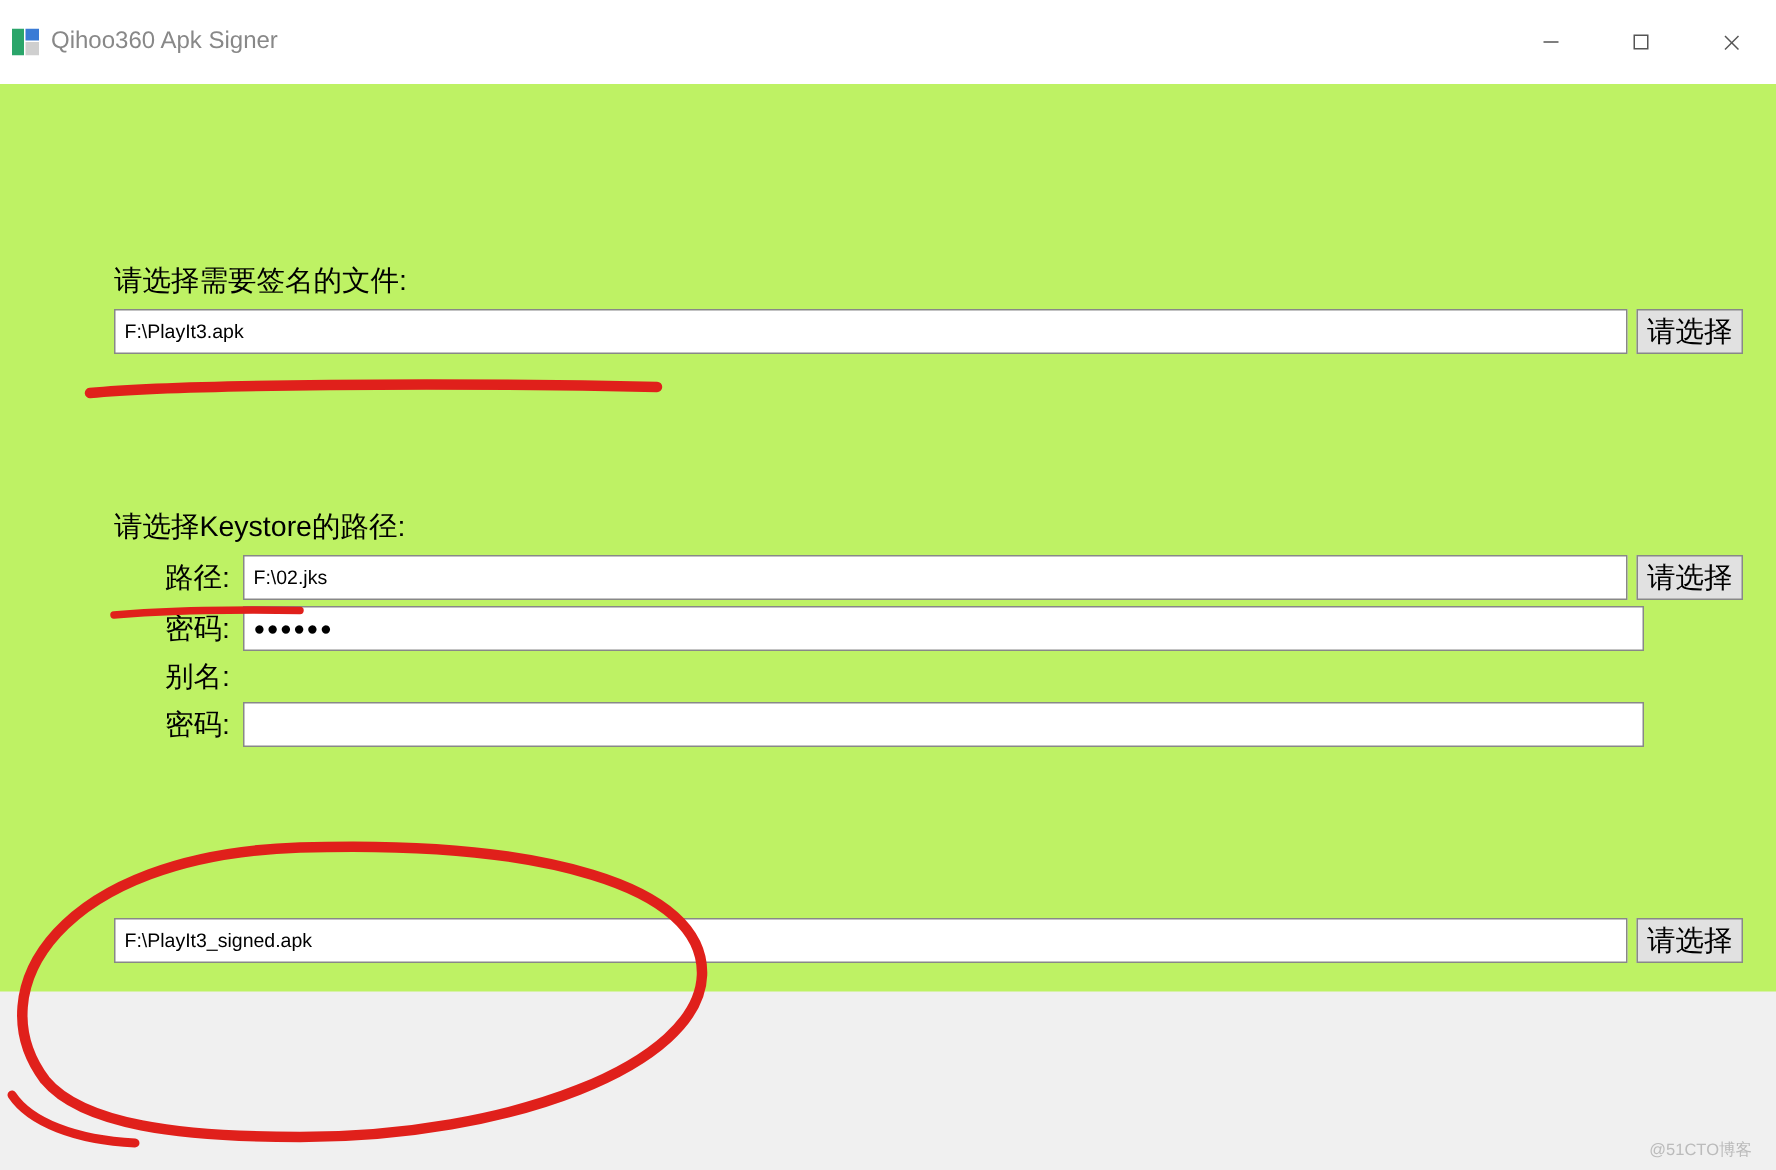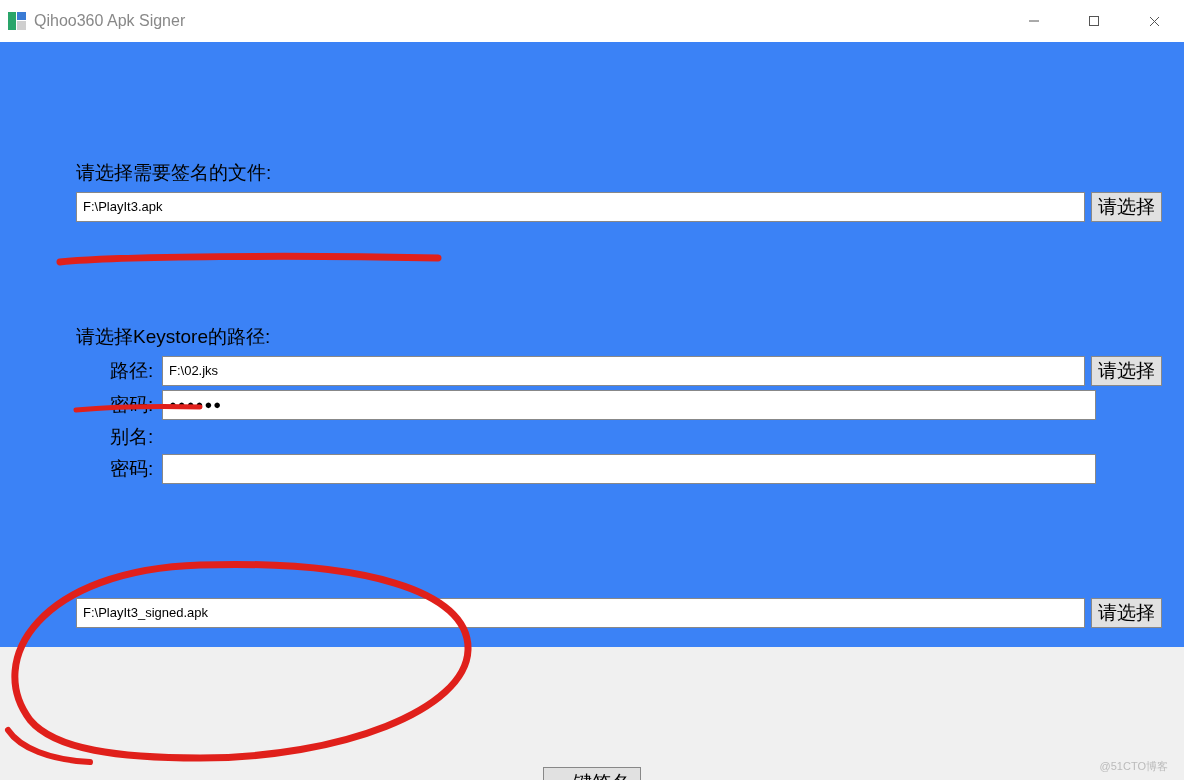--- a/index.html
+++ b/index.html
@@ -9,21 +9,21 @@
     font-family: "Microsoft YaHei", "Segoe UI", sans-serif;
     background: #f0f0f0;
     width: 1184px;
     height: 780px;
     overflow: hidden;
     position: relative;
   }
 
   
   .titlebar {
-    height: 42px;
+    height: 56px;
     background: #ffffff;
     display: flex;
     align-items: center;
     padding-left: 8px;
   }
   .titlebar .app-icon {
     width: 18px;
     height: 18px;
     margin-right: 8px;
   }
@@ -42,21 +42,21 @@
     display: flex;
     align-items: center;
     justify-content: center;
     color: #555;
     font-size: 14px;
   }
   .titlebar .win-btn svg { stroke: #555; }
 
   
   .client {
-    background: #3b82f6;
+    background: #bef264;
     padding: 0 0 15px 0;
     position: relative;
   }
 
   .section {
     margin-left: 76px;
     margin-right: 22px;
   }
 
   .section-label {

